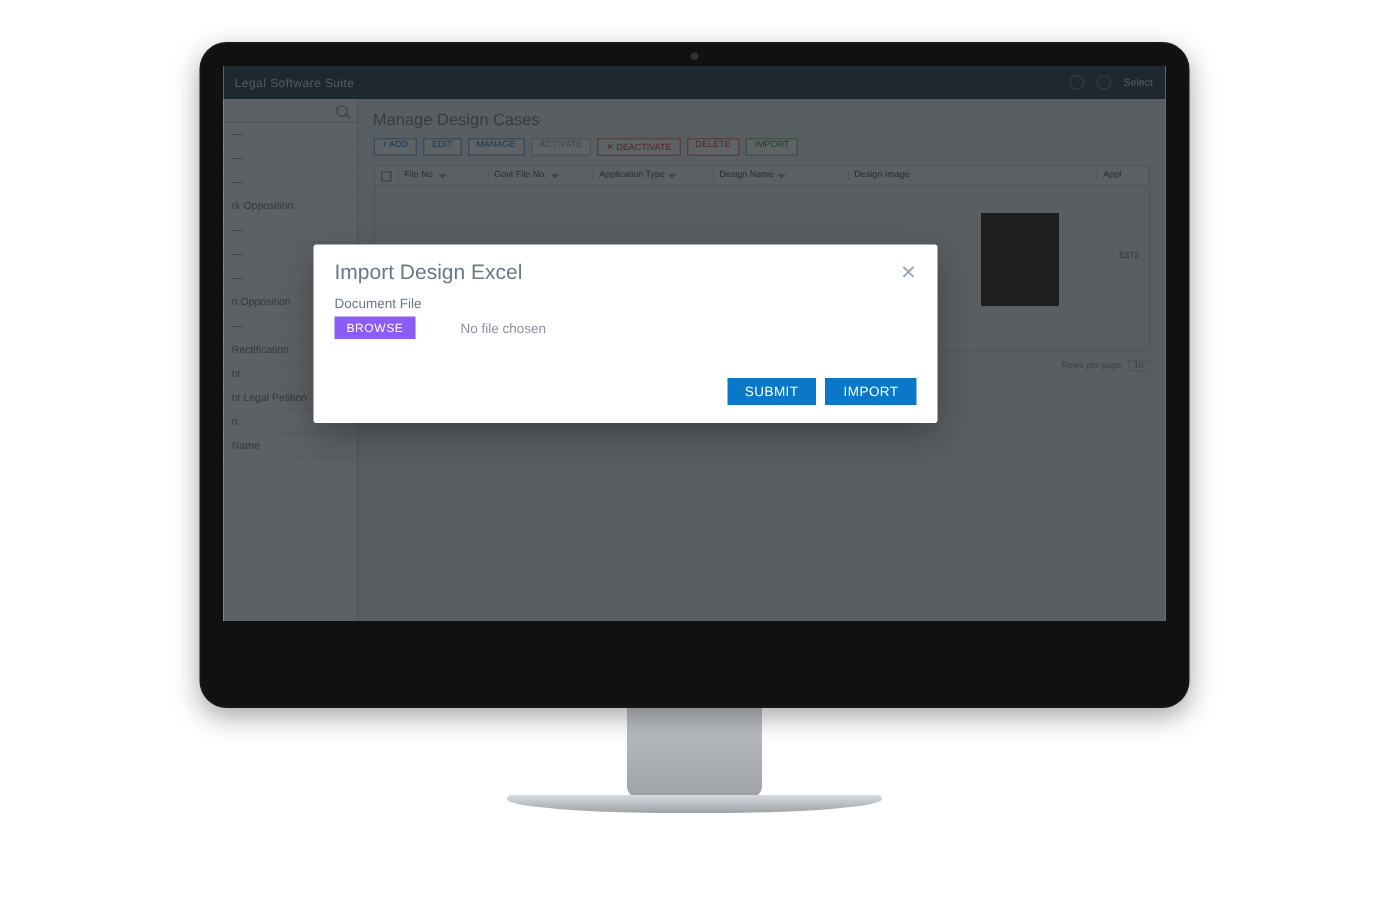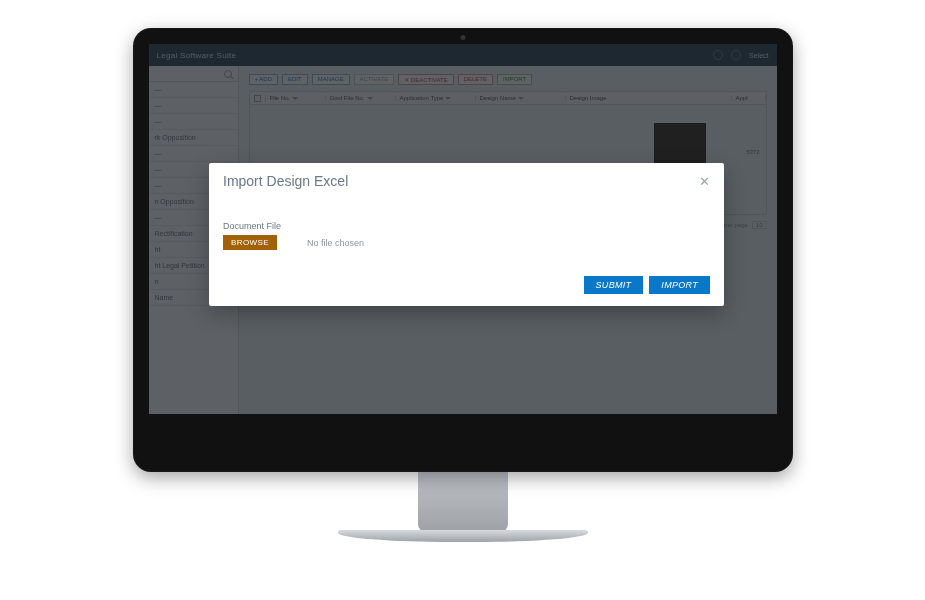--- a/index.html
+++ b/index.html
@@ -81,41 +81,41 @@
   .pager .pg{border:1px solid #cfd6de;padding:0 3px;}
   .pager .cb2{width:8px;height:8px;border:1px solid #9aa5b1;}
 
   
   .dim { position: absolute; inset:0; background: rgba(20,25,30,.68); }
 
   
   .modal {
     position: absolute;
     left: 209px; top: 163px;
-    width: 515px;
+    width: 416px;
     background: #fff;
     box-shadow: 0 8px 22px rgba(0,0,0,.28);
     border-radius: 2px;
     font-size: 10px; color: #4a5560;
   }
   .modal-head { display:flex; justify-content:space-between; align-items:center; padding: 10px 14px 8px; }
   .modal-title { font-size: 14px; color: #6b7785; font-weight: 400; }
   .modal-close { color:#9aa5b1; cursor:pointer; font-size:13px; }
   .modal-body { padding: 0 14px 10px; }
-  .label { font-size: 9px; color:#6b7785; margin-bottom: 4px; margin-top: 24px; }
+  .label { font-size: 9px; color:#6b7785; margin-bottom: 4px; }
   .file-row { display:flex; align-items:center; gap:6px; margin-bottom:8px;}
-  .browse-btn { background:#a16207; color:#fff; padding:3px 8px; font-size:8px; letter-spacing:.4px; border:none; cursor:pointer;}
+  .browse-btn { background:#8b5cf6; color:#fff; padding:3px 8px; font-size:8px; letter-spacing:.4px; border:none; cursor:pointer;}
   .file-status { color:#8a94a0; font-size:9px;padding-left:24px;}
   .sample-box { border:1px solid #cfd6de; padding:5px 8px 7px; display:flex; justify-content:space-between; align-items:flex-end;}
   .sample-box .left .ds { font-size:9px; color:#5b6671; margin-bottom:3px;}
   .sample-box .left .fn { font-size:9px; color:#6b7785;}
   .download-btn { border:1px solid #8fc08f; color:#3c8a3c; background:#f4fff4; font-size:8px; padding:2px 6px; cursor:pointer; display:flex;align-items:center;gap:3px;}
   .download-btn .dicn{width:0;height:0;border-left:3px solid transparent;border-right:3px solid transparent;border-top:4px solid #3c8a3c;}
   .modal-foot { display:flex; justify-content:flex-end; gap:6px; padding: 8px 14px 12px;}
-  .pbtn { background:#0a78c8; color:#fff; border:none; padding:4px 12px; font-size:9px; letter-spacing:.3px; cursor:pointer;font-style:italic;}
+  .pbtn { background:#0a78c8; color:#fff; border:none; padding:4px 12px; font-size:9px; letter-spacing:.3px; cursor:pointer;}
 </style>
 </head>
 <body>
 
 <div class="monitor-wrap">
   <div class="monitor">
     <div class="bezel">
       <div class="camera"></div>
       <div class="screen">
 
@@ -142,20 +142,21 @@
               <div class="side-item">—</div>
               <div class="side-item">n Opposition</div>
               <div class="side-item">—</div>
               <div class="side-item">Rectification</div>
               <div class="side-item">ht</div>
               <div class="side-item">ht Legal Petition</div>
               <div class="side-item">n</div>
               <div class="side-item">Name</div>
             </div>
             <div class="content">
+              <div class="page-title">Manage Design Cases</div>
               <div class="toolbar">
                 <span class="tbtn">+ ADD</span>
                 <span class="tbtn">EDIT</span>
                 <span class="tbtn">MANAGE</span>
                 <span class="tbtn mut">ACTIVATE</span>
                 <span class="tbtn red">✕ DEACTIVATE</span>
                 <span class="tbtn red">DELETE</span>
                 <span class="tbtn green">IMPORT</span>
               </div>
               <div class="grid-head">

